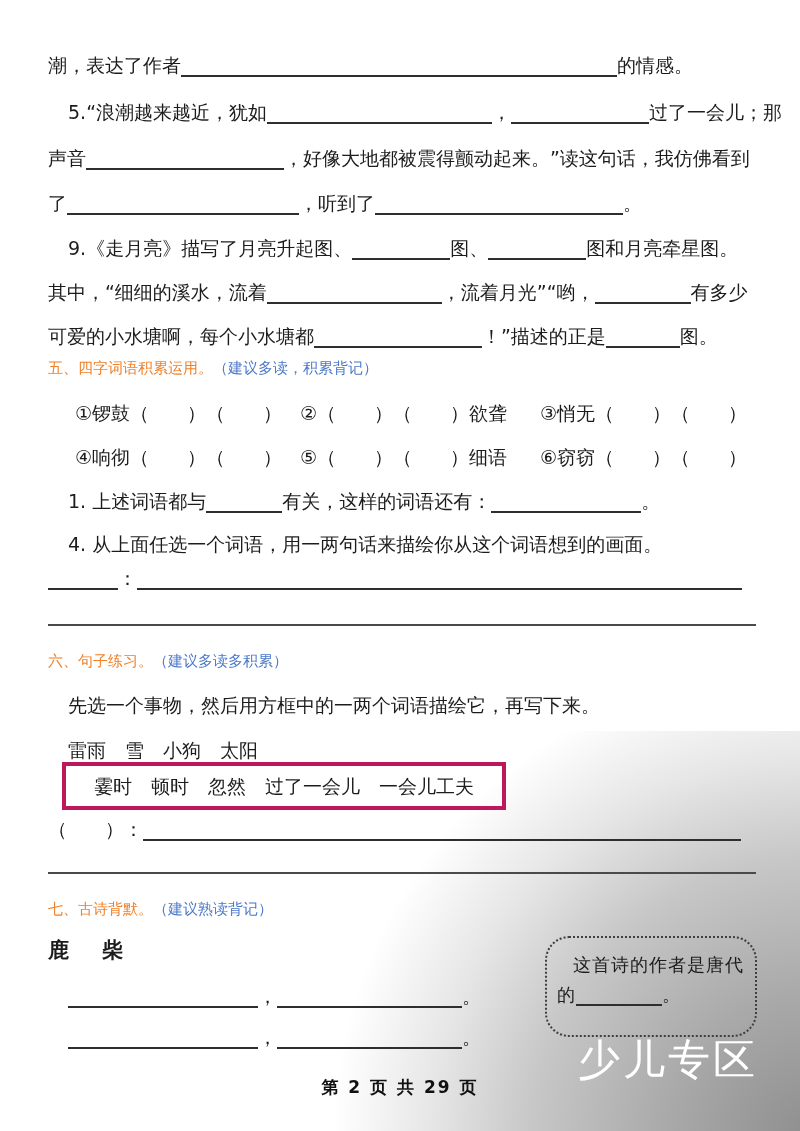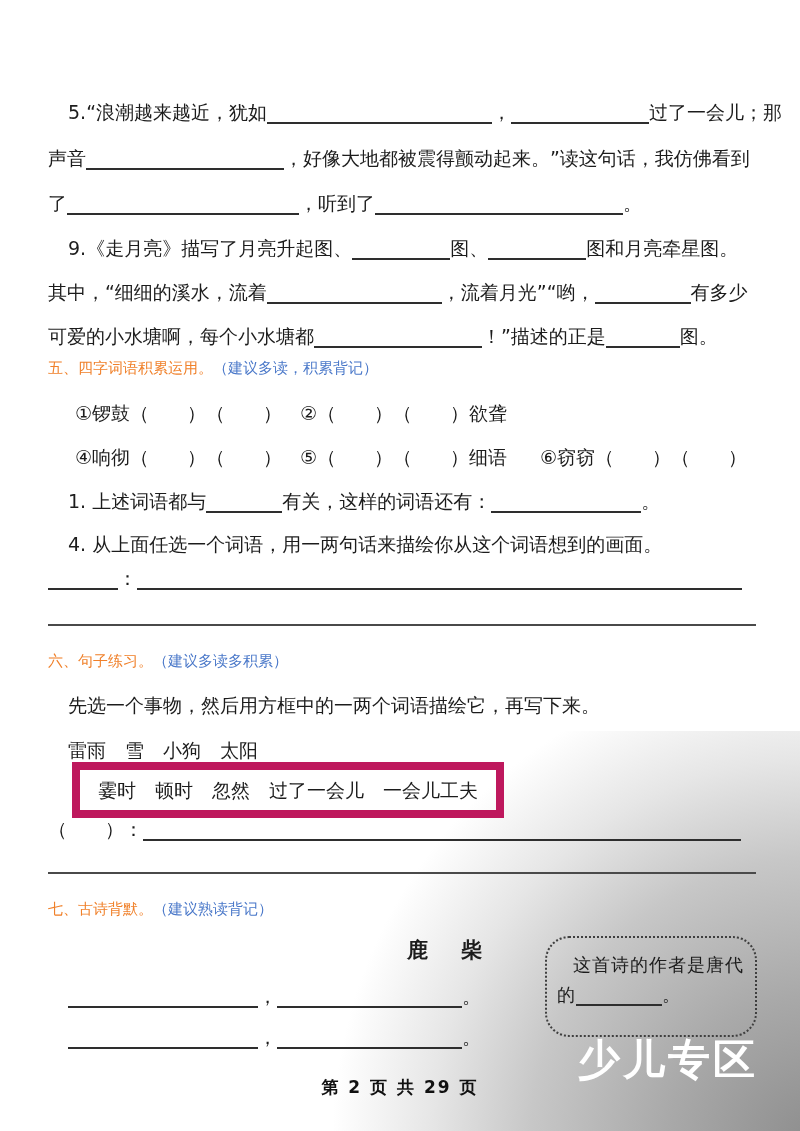--- a/index.html
+++ b/index.html
@@ -40,31 +40,30 @@
     border-bottom:2px solid #4a4a4a;
     z-index:1;
   }
   .heading{font-weight:normal;font-size:15px;}
   .h-main{color:var(--heading-orange,#F0802A);}
   .h-hint{color:var(--heading-blue,#4A78C9);}
   .word-row{display:flex;}
   .word-row .cell{display:inline-block;}
   .wordbox{
     position:absolute;left:62px;top:762px;
-    border:8px solid #be185d;
-    padding:7px 18px;
+    border:4px solid #be185d;
+    padding:7px 28px;
     font-size:19px;line-height:26px;
     white-space:nowrap;
     z-index:1;
     background:transparent;
-    margin-left:10px;
   }
   .poem-title{
     position:absolute;left:48px;top:936px;width:440px;
-    text-align:right;
+    text-align:left;
     font-size:21px;font-weight:bold;letter-spacing:6px;
     z-index:1;
   }
   .note-box{
     position:absolute;left:545px;top:936px;width:212px;height:101px;
     border:2px dotted #3f3f3f;
     border-radius:24px;
     box-sizing:border-box;
     padding:12px 10px 8px 10px;
     font-size:18px;line-height:30px;
@@ -75,51 +74,53 @@
   .note-line1{text-indent:16px;}
   .footer{
     position:absolute;left:0;top:1076px;width:100%;
     text-align:center;
     font-size:17px;font-weight:bold;color:#111;
     letter-spacing:2px;
     z-index:2;
   }
   .wm-brand{
     position:absolute;right:42px;top:1032px;
-    font-size:42px;font-weight:700;color:#ffffff;
+    font-size:42px;font-weight:400;color:#ffffff;
     letter-spacing:3px;
     z-index:2;
   }
   .wm-url{
     position:absolute;right:40px;top:1132px;
     font-size:31px;font-weight:bold;color:#ffffff;
     letter-spacing:1px;
     z-index:2;
   }
 </style>
 </head>
 <body>
 
 <div class="page">
 
   <div class="corner-shade"></div>
 
+  <div class="l" style="top:52px"><span class="t">潮，表达了作者</span><span class="blank" style="width: 436px;"></span><span class="t">的情感。</span></div>
   <div class="l ind20" style="top:99px"><span class="t">5.“浪潮越来越近，犹如</span><span class="blank" style="width: 225px;"></span><span class="t">，</span><span class="blank" style="width: 138px;"></span><span class="t">过了一会儿；那</span></div>
   <div class="l" style="top:145px"><span class="t">声音</span><span class="blank" style="width: 198px;"></span><span class="t">，好像大地都被震得颤动起来。”读这句话，我仿佛看到</span></div>
   <div class="l" style="top:190px"><span class="t">了</span><span class="blank" style="width: 232px;"></span><span class="t">，听到了</span><span class="blank" style="width: 248px;"></span><span class="t">。</span></div>
   <div class="l ind20" style="top:235px"><span class="t">9.《走月亮》描写了月亮升起图、</span><span class="blank" style="width: 98px;"></span><span class="t">图、</span><span class="blank" style="width: 98px;"></span><span class="t">图和月亮牵星图。</span></div>
   <div class="l" style="top:279px"><span class="t">其中，“细细的溪水，流着</span><span class="blank" style="width: 175px;"></span><span class="t">，流着月光”“哟，</span><span class="blank" style="width: 96px;"></span><span class="t">有多少</span></div>
   <div class="l" style="top:323px"><span class="t">可爱的小水塘啊，每个小水塘都</span><span class="blank" style="width: 168px;"></span><span class="t">！”描述的正是</span><span class="blank" style="width: 74px;"></span><span class="t">图。</span></div>
 
   <div class="l heading" style="top:355px">
     <span class="h-main">五、四字词语积累运用。</span><span class="h-hint">（建议多读，积累背记）</span>
   </div>
   <div class="l ind27 word-row" style="top:400px">
       <span class="cell" style="width: 225px;">①锣鼓（　　）（　　）</span>
       <span class="cell" style="width: 240px;">②（　　）（　　）欲聋</span>
+      <span class="cell">③悄无（　　）（　　）</span>
     </div>
   <div class="l ind27 word-row" style="top:444px">
       <span class="cell" style="width: 225px;">④响彻（　　）（　　）</span>
       <span class="cell" style="width: 240px;">⑤（　　）（　　）细语</span>
       <span class="cell">⑥窃窃（　　）（　　）</span>
     </div>
   <div class="l ind20" style="top:488px"><span class="t">1. 上述词语都与</span><span class="blank" style="width: 76px;"></span><span class="t">有关，这样的词语还有：</span><span class="blank" style="width: 150px;"></span><span class="t">。</span></div>
   <div class="l ind20" style="top:531px"><span class="t">4. 从上面任选一个词语，用一两句话来描绘你从这个词语想到的画面。</span></div>
   <div class="l" style="top:565px"><span class="blank" style="width: 70px;"></span><span class="t">：</span><span class="blank" style="width: 605px;"></span></div>
   <div class="rule" style="top:605px;height:19px"></div>

